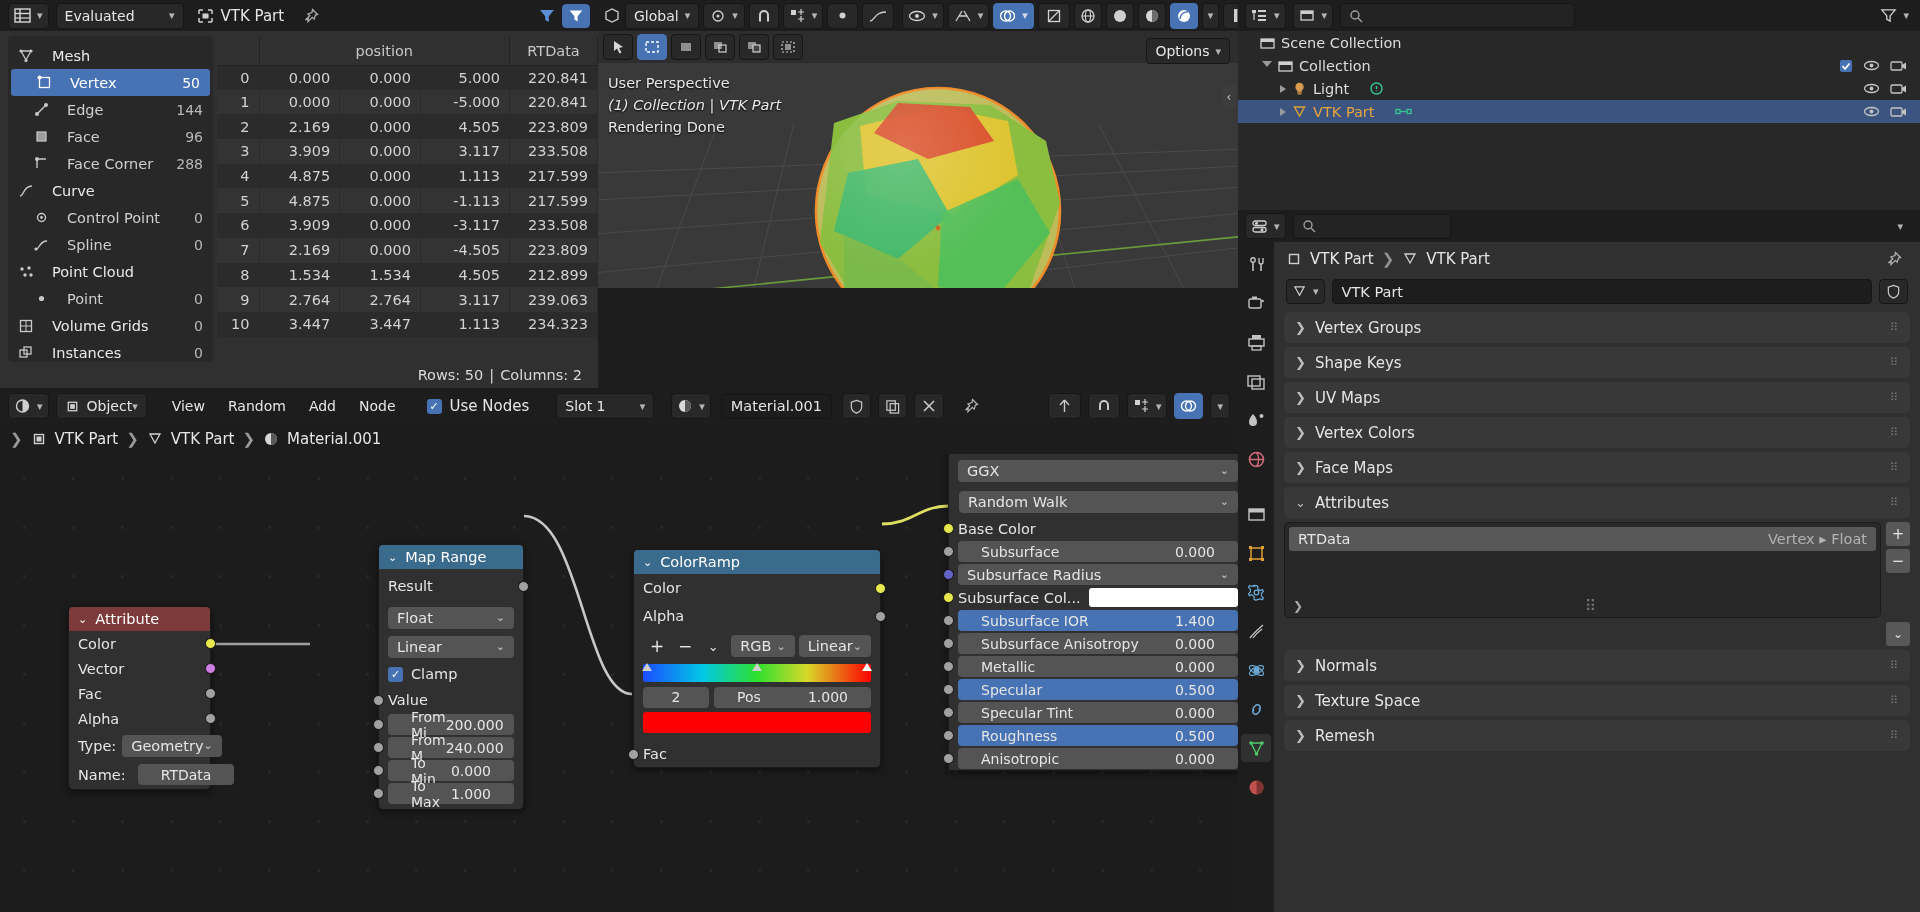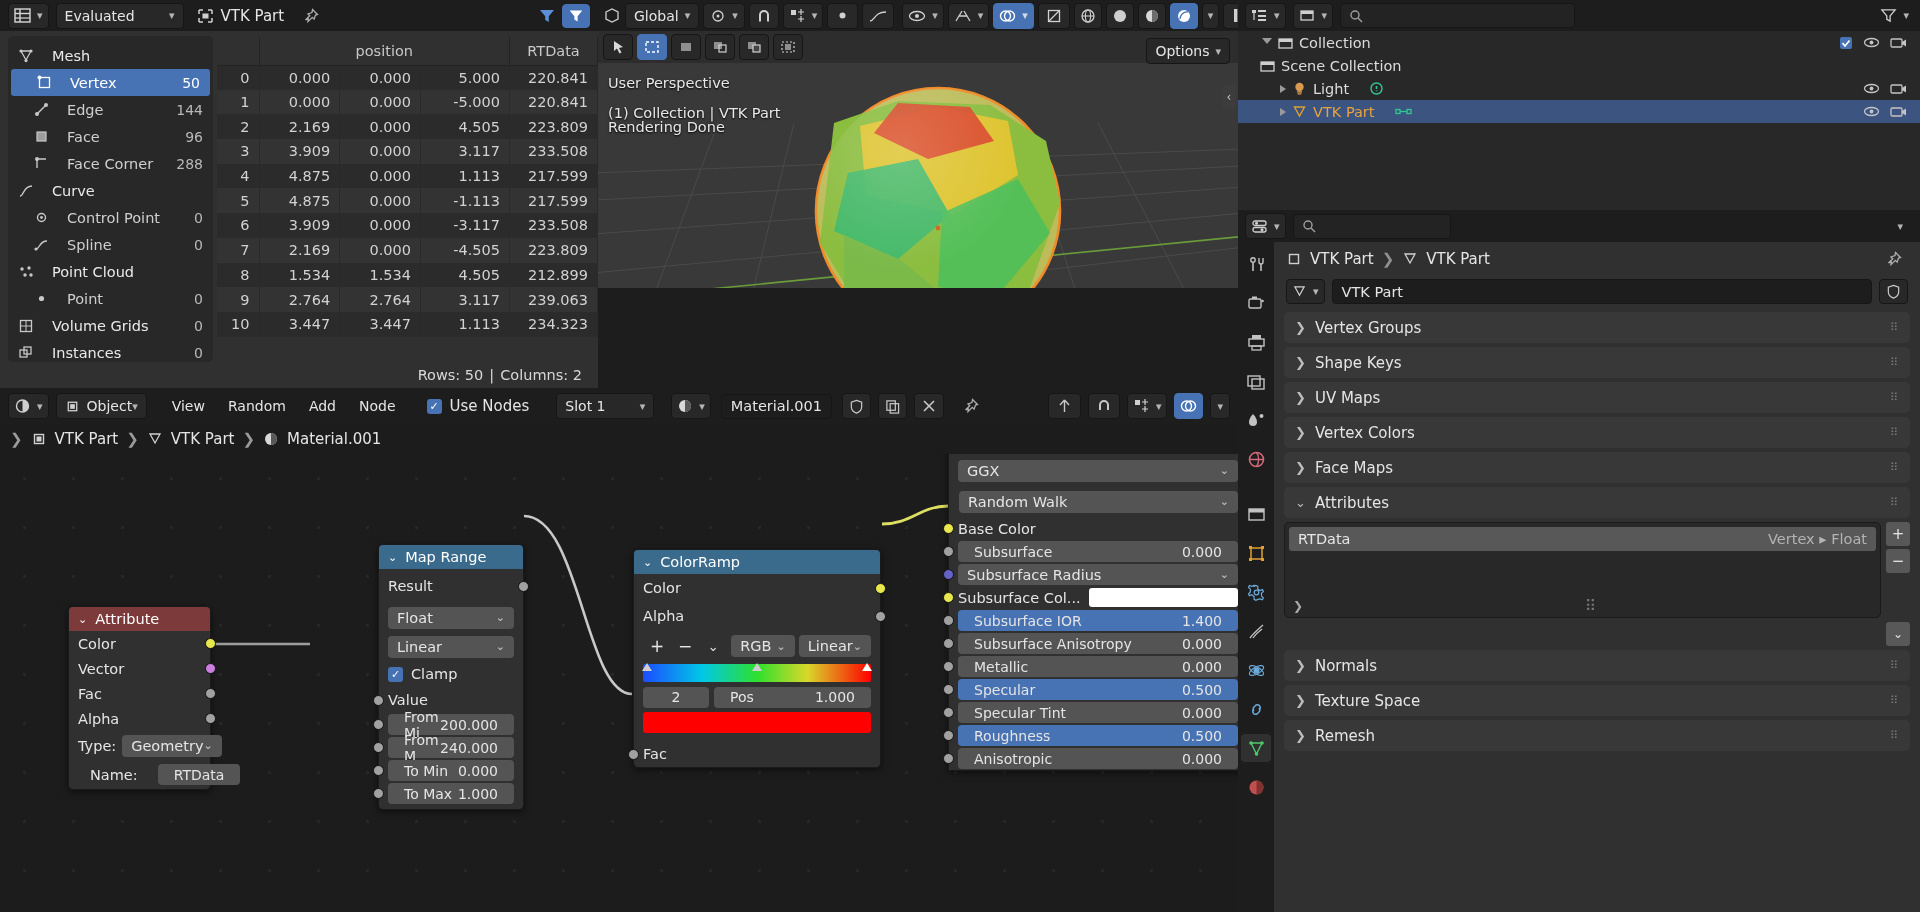--- a/index.html
+++ b/index.html
@@ -94,21 +94,21 @@
       background-size:49px 49px; overflow:hidden;}
   .node { position:absolute; background:#303030; border-radius:5px; border:1px solid #1a1a1a;
       box-shadow:0 2px 7px rgba(0,0,0,.55); }
   .node .nhead { height:24px; border-radius:4px 4px 0 0; display:flex; align-items:center; gap:8px;
       padding:0 9px; font-size:14.5px; color:#fff; }
   .nhead.blue { background:#3a6a8c; }
   .nhead.red  { background:#7c3a3a; }
   .nrow { height:25px; display:flex; align-items:center; padding:0 9px; font-size:14.5px; position:relative;}
   .nrow.r { }
   .fld { background:#545454; border-radius:4px; height:21px; display:flex; align-items:center;
-      padding:0 16px; font-size:14px; width:100%; }
+      padding:0 23px; font-size:14px; width:100%; }
   .fld .v { margin-left:auto; }
   .fldsel { background:#4772b3; }
   .dd { background:#545454; border-radius:4px; height:22px; display:flex; align-items:center;
       padding:0 9px; font-size:14.5px; width:100%; }
   .dd .c { margin-left:auto; opacity:.8; font-size:11px; }
   .sock { position:absolute; width:11px; height:11px; border-radius:50%; border:1px solid #111; top:50%;
       margin-top:-5.5px; }
   .sock.l { left:-6px; } .sock.r { right:-6px; }
   .s-gray{background:#a1a1a1;} .s-yellow{background:#e8e84e;} .s-blue{background:#6363c7;} .s-purple{background:#cc7ee0;}
   .cbx { width:15px;height:15px;border-radius:3px;background:#4772b3;display:flex;align-items:center;
@@ -599,21 +599,21 @@
           <defs>
               <radialGradient id="gl" cx="35%" cy="25%">
                 <stop offset="0" stop-color="#fff" stop-opacity=".7"></stop>
                 <stop offset="1" stop-color="#fff" stop-opacity="0"></stop>
               </radialGradient>
             </defs>
           <circle cx="340" cy="165" r="2.4" fill="#d06a2a"></circle>
         </g>
       </svg>
       <div class="otext" style="top:12px;">User Perspective</div>
-      <div class="otext" style="top:42px;">(1) Collection | VTK Part</div>
+      <div class="otext" style="top:34px;font-style:italic;">(1) Collection | VTK Part</div>
       <div class="otext" style="top:56px;">Rendering Done</div>
       <div style="position:absolute;right:2px;top:22px;width:14px;height:24px;background:#3c3c3c;border-radius:3px 0 0 3px;display:flex;align-items:center;justify-content:center;color:#c3c3c3;font-size:12px;">‹</div>
     </div>
     <div class="btn opts">
       <span>Options</span>
         <span class="chev">▾</span>
     </div>
   </div>
 
   <div id="outl">
@@ -651,20 +651,31 @@
       <div class="btn flat" style="padding:0 4px;">
         <span class="ico">
             <svg width="17" height="17" viewBox="0 0 18 18">
               <path d="M2 3h14l-5.3 6.4V15l-3.5-2V9.4z" fill="none" stroke="#cfcfcf" stroke-width="1.4"></path>
             </svg>
           </span>
           <span class="chev">▾</span>
         </div>
     </div>
     <div id="outliner-tree">
+        <div class="orow" style="padding-left: 6px;">
+          <span style="width:10px;display:inline-block"></span>
+          <span class="ico">
+            <svg width="15" height="14" viewBox="0 0 15 14">
+              <rect x="1" y="3" width="13" height="9" fill="none" stroke="#cfcfcf" stroke-width="1.3"></rect>
+              <rect x="1" y="3" width="13" height="3" fill="#cfcfcf"></rect>
+            </svg>
+          </span>
+          <span style="">Scene Collection</span>
+          <span class="right"></span>
+        </div>
         <div class="orow" style="padding-left: 24px;">
           <span class="tri open"></span>
           <span class="ico">
             <svg width="15" height="14" viewBox="0 0 15 14">
               <rect x="1" y="3" width="13" height="9" fill="none" stroke="#cfcfcf" stroke-width="1.3"></rect>
               <rect x="1" y="3" width="13" height="3" fill="#cfcfcf"></rect>
             </svg>
           </span>
           <span style="">Collection</span>
           <span class="right">
@@ -680,31 +691,20 @@
                 <circle cx="8.5" cy="6.5" r="1.9" fill="#c4c4c4"></circle>
               </svg>
             </span>
             <span class="ico">
               <svg width="17" height="13" viewBox="0 0 17 13">
                 <rect x="1" y="3" width="11" height="8" rx="1.2" fill="none" stroke="#c4c4c4" stroke-width="1.3"></rect>
                 <path d="M12 6l4-2.5v7L12 8z" fill="#c4c4c4"></path>
               </svg>
             </span>
           </span>
-        </div>
-        <div class="orow" style="padding-left: 6px;">
-          <span style="width:10px;display:inline-block"></span>
-          <span class="ico">
-            <svg width="15" height="14" viewBox="0 0 15 14">
-              <rect x="1" y="3" width="13" height="9" fill="none" stroke="#cfcfcf" stroke-width="1.3"></rect>
-              <rect x="1" y="3" width="13" height="3" fill="#cfcfcf"></rect>
-            </svg>
-          </span>
-          <span style="">Scene Collection</span>
-          <span class="right"></span>
         </div>
         <div class="orow" style="padding-left: 42px;">
           <span class="tri"></span>
           <span class="ico">
             <svg width="15" height="15" viewBox="0 0 15 15">
               <circle cx="7.5" cy="6" r="4.2" fill="#d89a4e"></circle>
               <rect x="5" y="10.2" width="5" height="1.4" fill="#d89a4e"></rect>
               <rect x="5.6" y="12.2" width="3.8" height="1.3" fill="#d89a4e"></rect>
             </svg>
           </span>
@@ -1145,21 +1145,21 @@
           <span>Alpha</span>
           <span class="sock r s-gray"></span>
           </div>
         <div class="nrow" style="gap:6px;height:29px;">
           <span>Type:</span>
           <div class="dd" style="width:auto;flex:1;">
             <span>Geometry</span>
               <span class="c">⌄</span>
             </div>
           </div>
-        <div class="nrow" style="gap:20px;height:29px;margin-left:12px;">
+        <div class="nrow" style="gap:12px;height:29px;">
           <span>Name:</span>
           <div class="fld" style="width:auto;flex:1;justify-content:center;">
             <span>RTData</span>
             </div>
           </div>
       </div>
 
       <div class="node" style="left:378px; top:90px; width:146px;">
         <div class="nhead blue">
           <span style="font-size:11px;">⌄</span>

